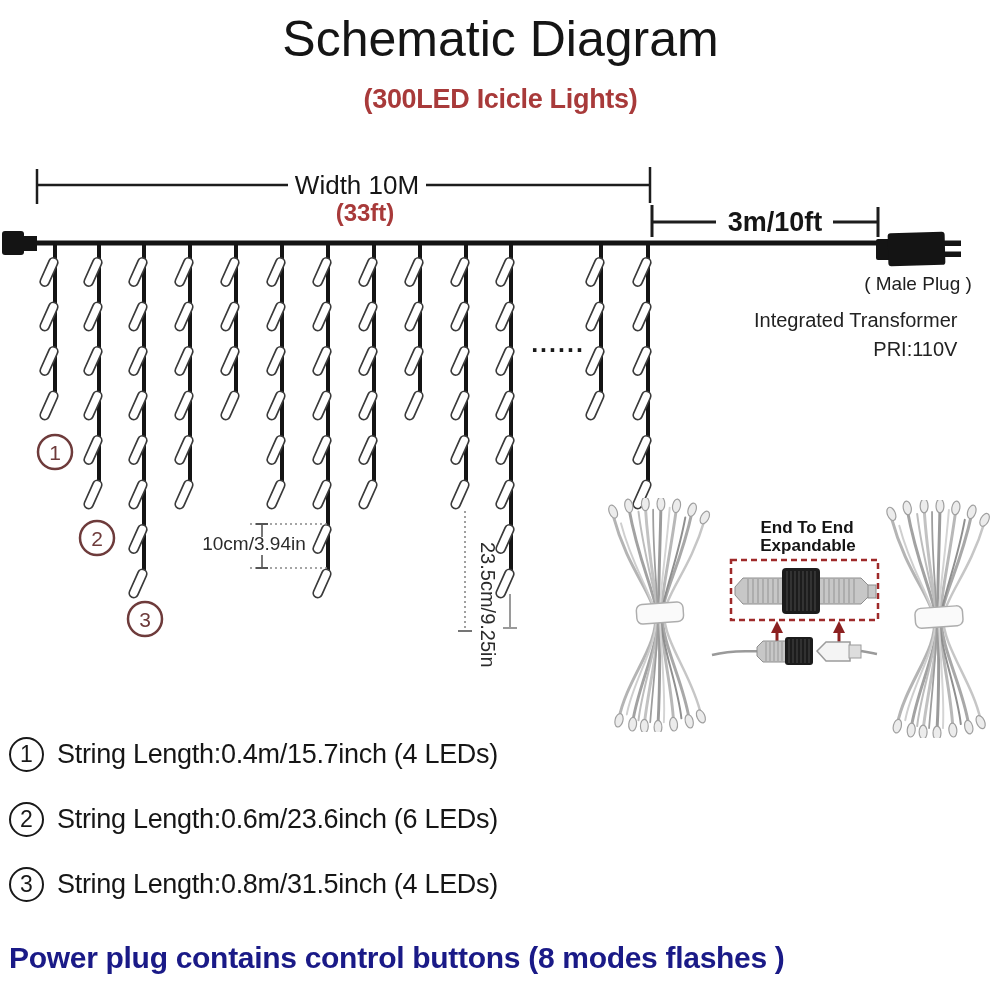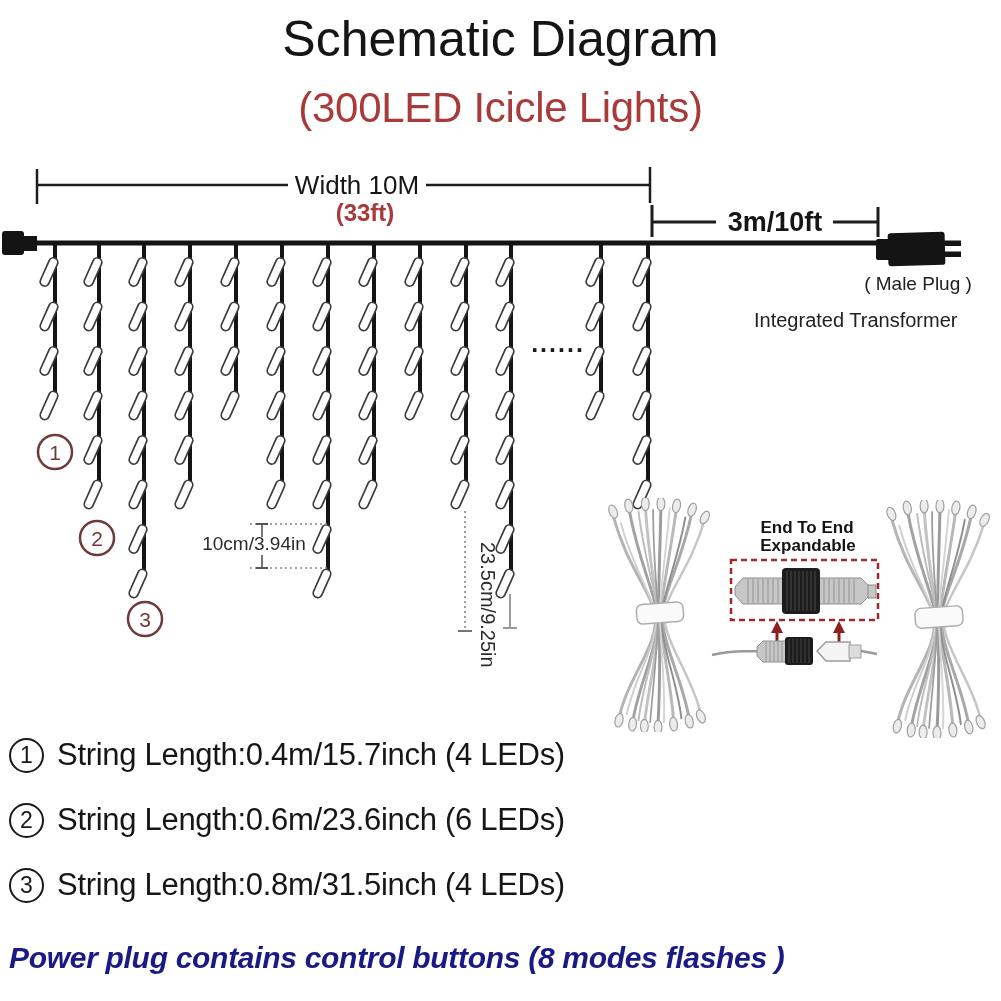--- a/index.html
+++ b/index.html
@@ -1,40 +1,40 @@
 <!DOCTYPE html>
 <html><head>
 <meta charset="utf-8">
 <style>
   html,body{margin:0;padding:0;background:#ffffff;}
   .page{position:relative;width:1001px;height:1001px;background:#ffffff;overflow:hidden;
         font-family:"Liberation Sans",sans-serif;}
   .title{position:absolute;top:10px;left:0;width:100%;text-align:center;
          font-size:50px;color:#151515;letter-spacing:0;}
   .subtitle{position:absolute;top:84px;left:0;width:100%;text-align:center;
-            font-size:42px;font-weight:normal;color:#a83a3a;letter-spacing:-0.3px;}
+            font-size:27px;font-weight:bold;color:#a83a3a;letter-spacing:-0.3px;}
   svg{position:absolute;left:0;top:0;}
   svg text{font-family:"Liberation Sans",sans-serif;}
   .t-width{font-size:26px;fill:#161616;}
   .t-33{font-size:24px;font-weight:bold;fill:#a83a3a;}
   .t-3m{font-size:27px;font-weight:bold;fill:#161616;}
   .t-plug{font-size:19px;fill:#202020;}
   .t-dim{font-size:19px;fill:#2b2b2b;}
   .t-drop{font-size:20px;fill:#2b2b2b;}
   .t-dots{font-size:25px;font-weight:bold;fill:#1a1a1a;letter-spacing:2px;}
   .t-e2e{font-size:17px;font-weight:bold;fill:#141414;}
   .transformer{position:absolute;left:754px;top:306px;font-size:20px;color:#222;
                line-height:29px;white-space:nowrap;text-align:right;}
   .legend-row{position:absolute;left:9px;display:flex;align-items:center;gap:13px;}
   .legend-circ{width:35px;height:35px;border:2.5px solid #191919;border-radius:50%;
                box-sizing:border-box;display:flex;align-items:center;justify-content:center;
                font-size:23px;color:#191919;flex:0 0 auto;}
-  .legend-text{font-size:31px;color:#161616;letter-spacing:-0.3px;white-space:nowrap;}
+  .legend-text{font-size:27px;color:#161616;letter-spacing:-0.3px;white-space:nowrap;}
   .footer{position:absolute;left:9px;top:941px;font-size:30px;font-weight:bold;
-          color:#1a1a87;letter-spacing:-0.3px;white-space:nowrap;font-style:italic;}
+          color:#1a1a87;letter-spacing:-0.3px;white-space:nowrap;}
 </style>
 </head>
 <body>
 
 <div class="page">
 
   <div class="title">Schematic Diagram</div>
   <div class="subtitle">(300LED Icicle Lights)</div>
 
   <svg id="schematic" width="1001" height="1001" viewBox="0 0 1001 1001">
@@ -294,20 +294,21 @@
           <line x1="809" y1="639" x2="809" y2="663"></line>
       </g>
       <path d="M817,651 L826,642 L850,642 L850,661 L826,661 Z" fill="#f4f4f4" stroke="#9c9c9c" stroke-width="1.5"></path>
       <rect x="849" y="645" width="12" height="13" fill="#dddddd" stroke="#9c9c9c" stroke-width="1"></rect>
       <path d="M861,651 C868,652 872,653 877,654" fill="none" stroke="#9a9a9a" stroke-width="2.5"></path>
     </g>
   </svg>
 
   <div class="transformer">
     <div>Integrated Transformer</div>
+    <div>PRI:110V</div>
   </div>
 
   <div class="legend-row" style="top:737px;">
     <span class="legend-circ">1</span>
     <span class="legend-text">String Length:0.4m/15.7inch (4 LEDs)</span>
   </div>
   <div class="legend-row" style="top:802px;">
     <span class="legend-circ">2</span>
     <span class="legend-text">String Length:0.6m/23.6inch (6 LEDs)</span>
   </div>

